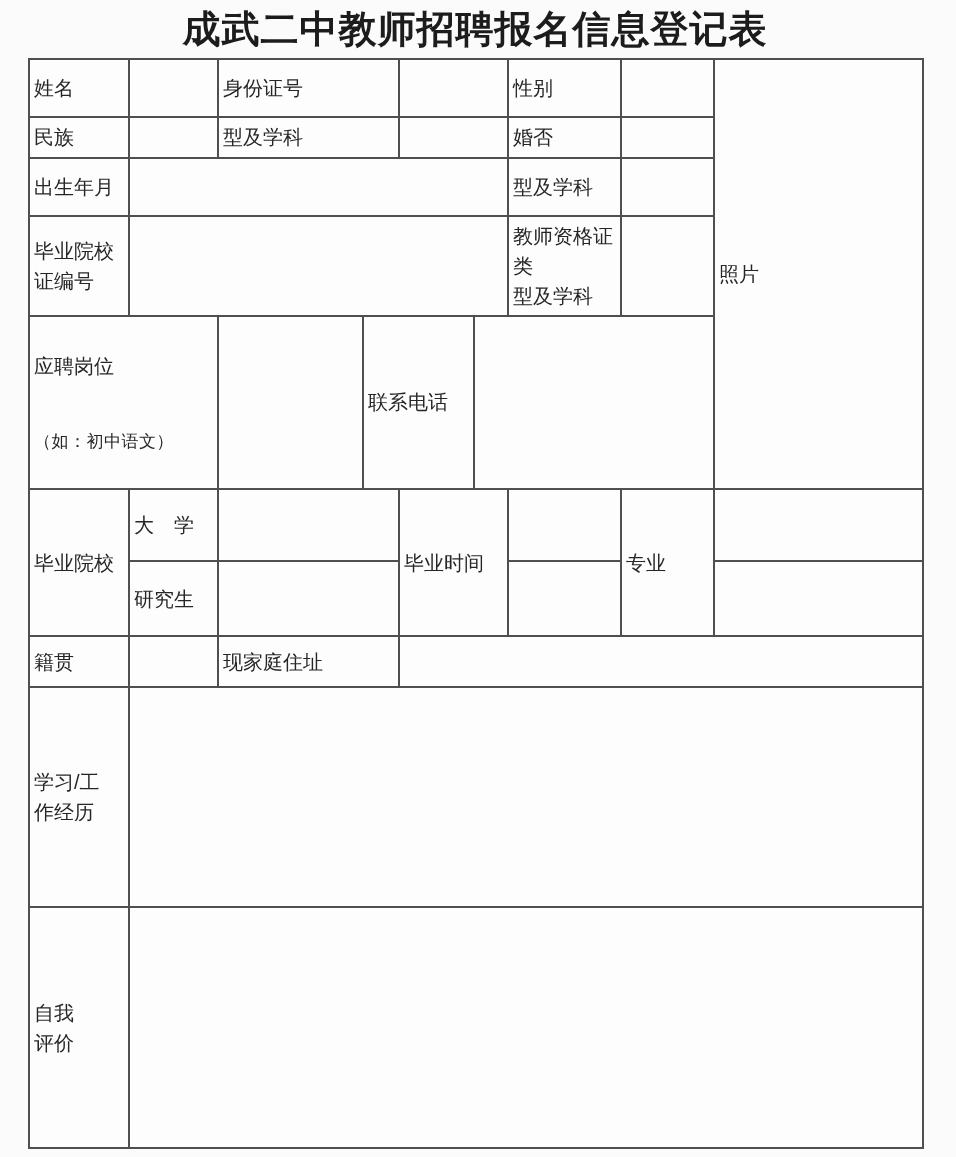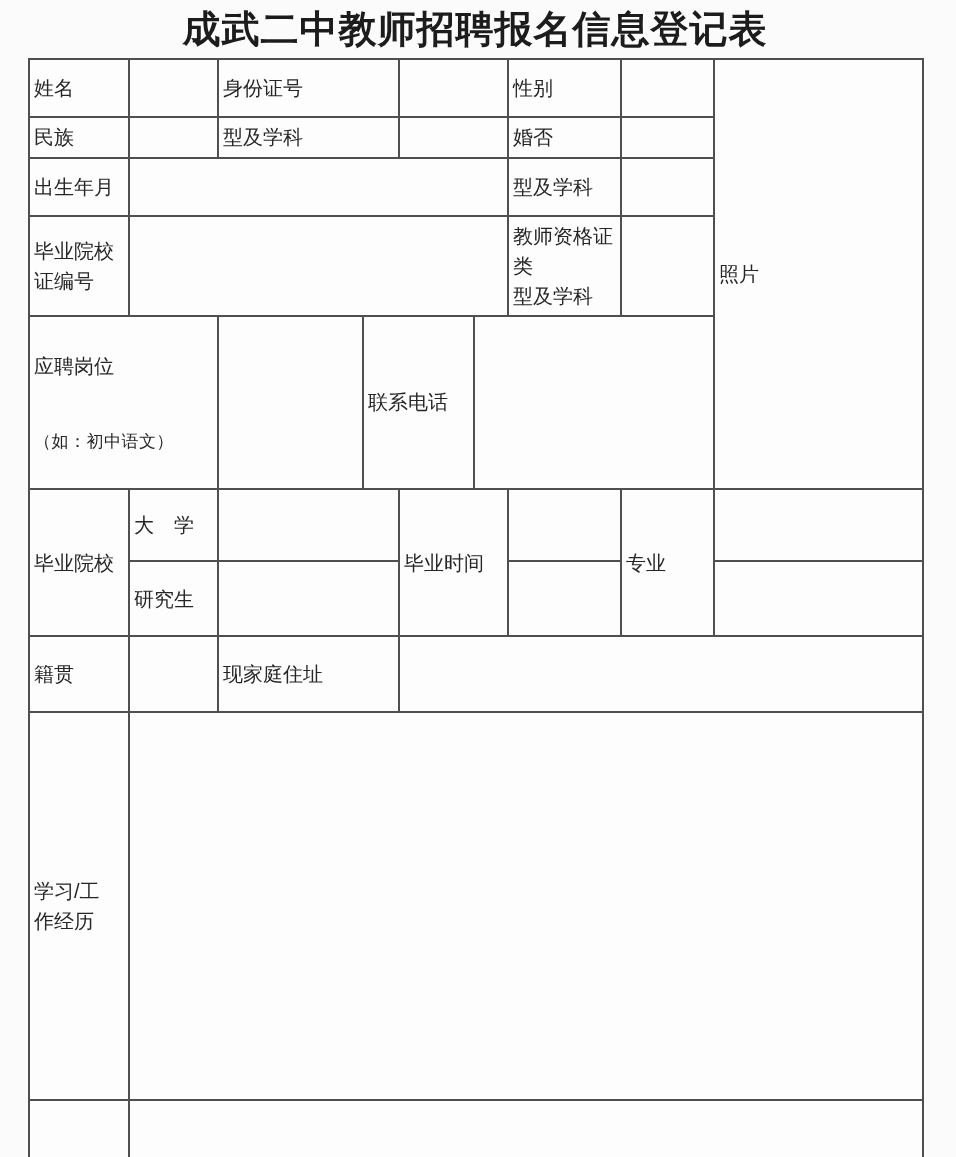--- a/index.html
+++ b/index.html
@@ -38,25 +38,25 @@
     font-size: 20px;
     line-height: 1.5;
     color: #262626;
     white-space: pre-line;
     padding: 4px;
     overflow: hidden;
     background: #fdfdfd;
   }
   tr.h58 { height: 58px; }
   tr.h57 { height: 41px; border-radius: 14px; }
-  tr.h60 { height: 76px; }
+  tr.h60 { height: 51px; }
   tr.h55 { height: 55px; }
   tr.h72 { height: 72px; }
   tr.h75 { height: 75px; margin-left: 43px; }
-  tr.h300 { height: 388px; }
+  tr.h300 { height: 220px; }
   tr.h241 { height: 241px; }
   td.cert-type {
     font-size: 18px;
     padding: 2px 0;
     line-height: 1.45;
     margin-top: 14px;
   }
   td.photo-cell {
     vertical-align: top;
     padding-top: 14px;

